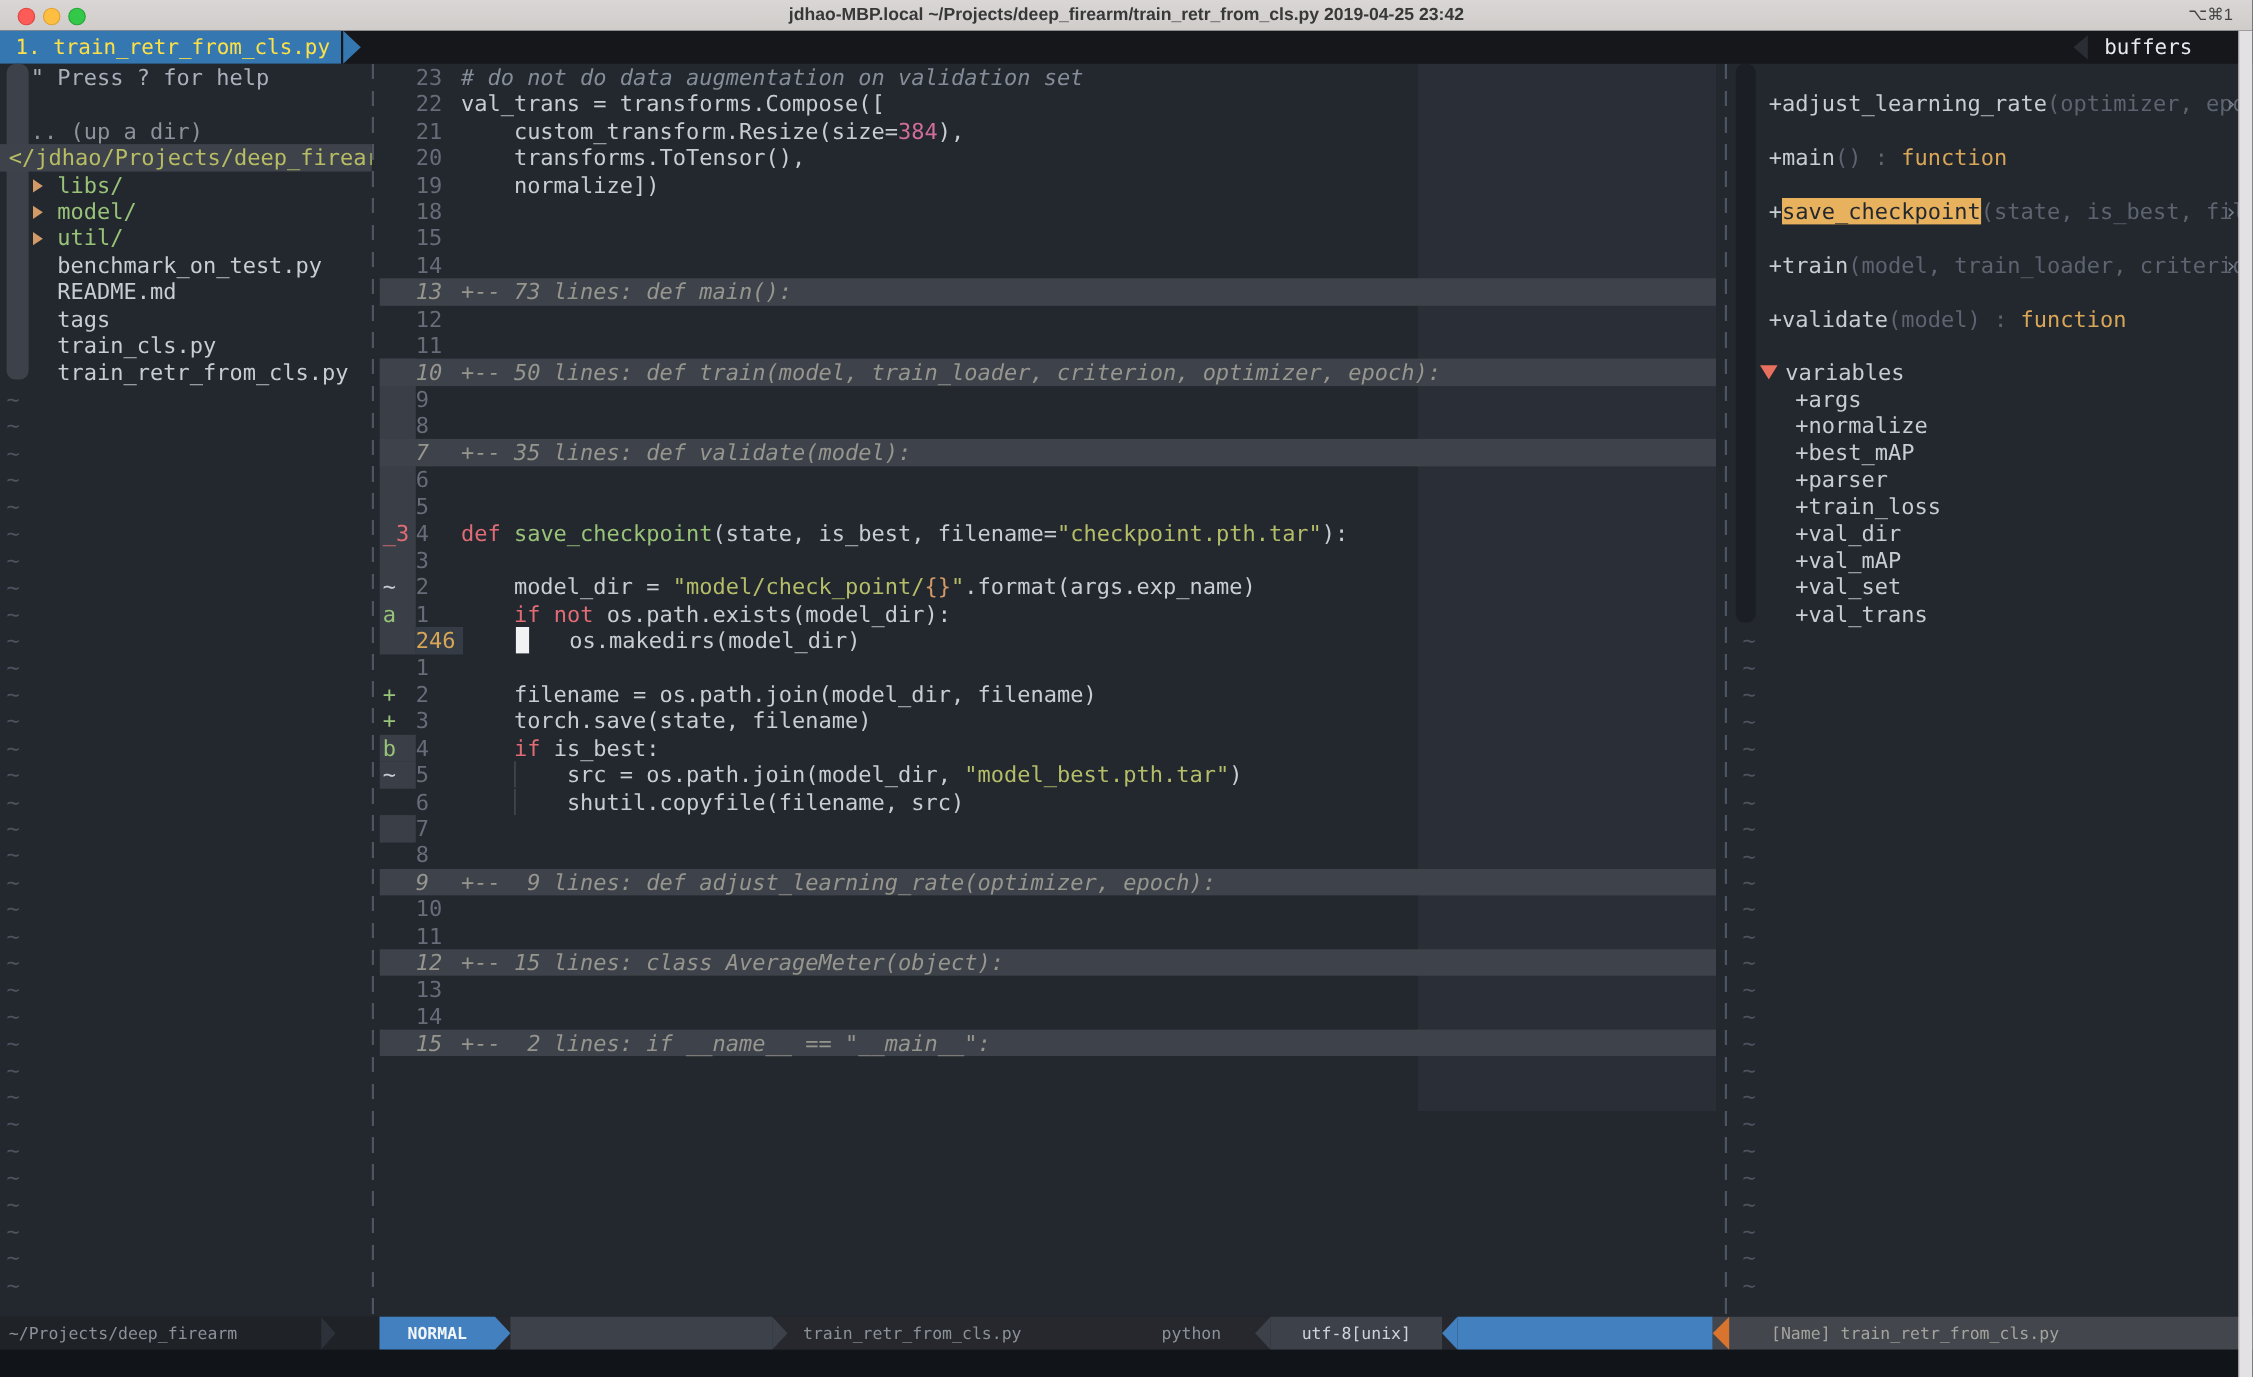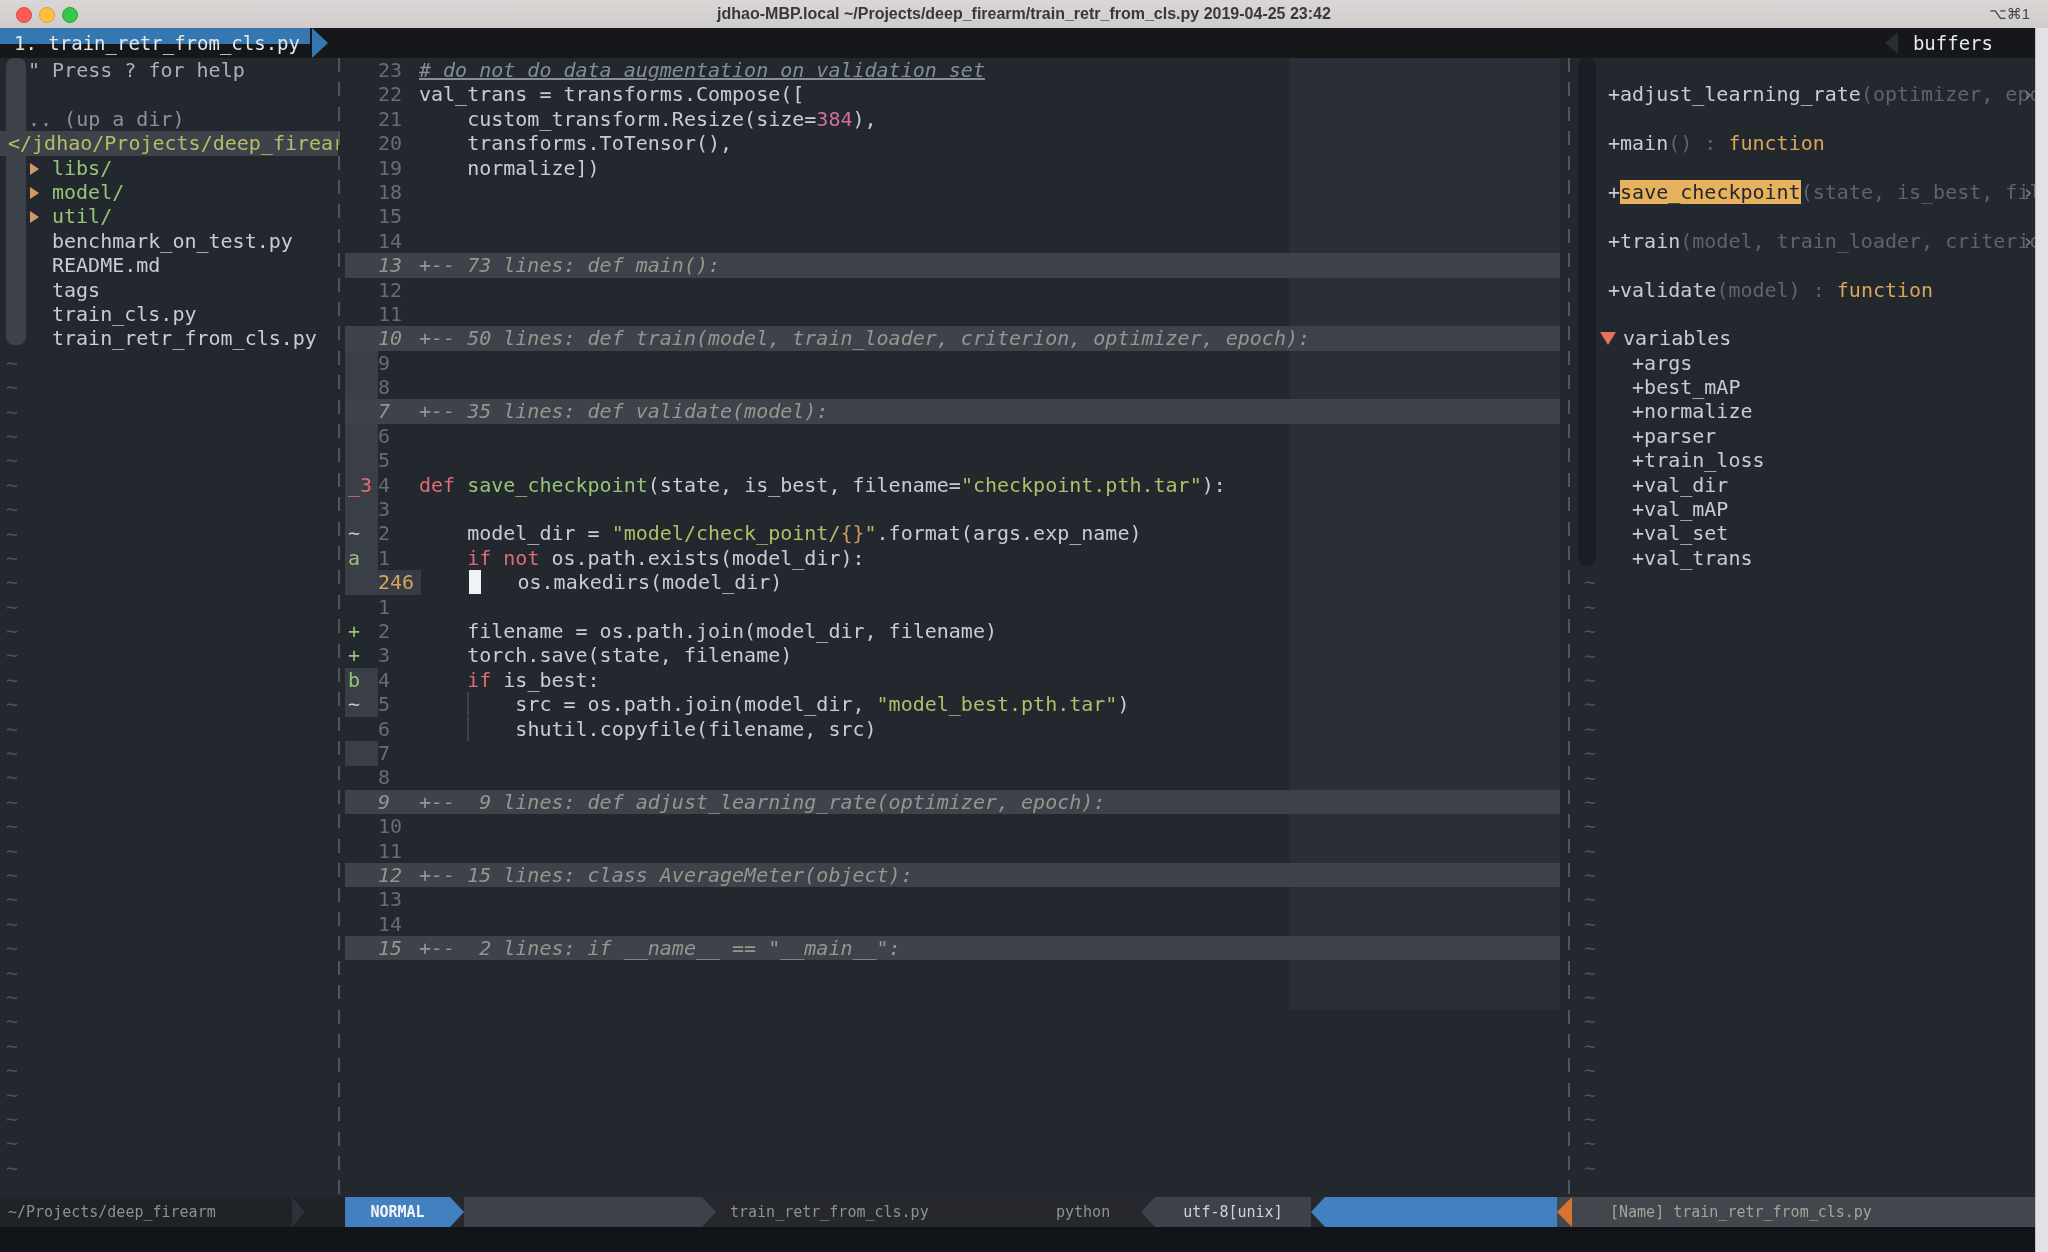--- a/index.html
+++ b/index.html
@@ -10,21 +10,21 @@
             border-bottom:1px solid #a9a6a4;display:flex;align-items:center;
             font-family:"Liberation Sans","DejaVu Sans",sans-serif;}
   .tl{position:absolute;top:7px;width:14px;height:14px;border-radius:50%;}
   .tl.red{left:16px;background:#fc5b57;border:1px solid #e2443f;}
   .tl.yel{left:39px;background:#fdbe41;border:1px solid #e0a233;}
   .tl.grn{left:62px;background:#34c84a;border:1px solid #24a534;}
   .titletext{position:absolute;left:0;right:0;text-align:center;font-size:16px;font-weight:bold;color:#383838;}
   .titleshort{position:absolute;right:18px;top:0;line-height:28px;font-size:15px;color:#444;}
   
   .tabline{position:absolute;left:0;top:28px;width:2048px;height:30px;background:#15171b;}
-  .buftab{position:absolute;left:0;top:0;height:16px;background:#3577b1;color:#e5e5e5;font-size:19px;
+  .buftab{position:absolute;left:0;top:0;height:30px;background:#3577b1;color:#fde047;font-size:19px;
           line-height:30px;padding:0 10px 0 14px;}
   .buftab-arrow{position:absolute;left:312px;top:0;width:0;height:0;
           border-top:15px solid transparent;border-bottom:15px solid transparent;border-left:16px solid #3577b1;}
   .buffers-chev{position:absolute;right:150px;top:4px;width:0;height:0;
           border-top:11px solid transparent;border-bottom:11px solid transparent;border-right:13px solid #2a2d33;}
   .buffers-label{position:absolute;right:55px;top:0;line-height:30px;font-size:19px;color:#e6e9ed;}
   
   .workspace{position:absolute;left:0;top:58px;width:2048px;height:1139px;background:#23272e;}
   .r{height:24.4px;line-height:24.4px;font-size:20px;white-space:pre;position:relative;}
   
@@ -47,21 +47,21 @@
   .signband{position:absolute;left:0;width:33px;background:#3a3f47;}
   .ed-row{display:flex;}
   .ed-row.fold{background:#3e434b;}
   .sign{flex:0 0 33px;padding-left:3px;box-sizing:border-box;}
   .num{flex:0 0 41px;text-align:left;padding-right:7px;box-sizing:border-box;color:#666d79;}
   .num.numfold{color:#96968e;font-style:italic;}
   .num.numcur{color:#d8a657;background:#363c45;}
   .code{flex:1;}
   
   .seg-p{color:#c8cdd4;}
-  .seg-c{color:#858d98;font-style:italic;text-decoration:underline;}
+  .seg-c{color:#858d98;font-style:italic;}
   .seg-k{color:#e06c75;}
   .seg-f{color:#98c379;}
   .seg-s{color:#b4bd68;}
   .seg-n{color:#d16d9b;}
   .seg-o{color:#d19a66;}
   .seg-fold{color:#96968e;font-style:italic;}
   .seg-cur{background:#f0f2f4;color:#23272e;}
   .seg-gd{box-shadow:inset 2px 0 0 #3c434d;}
   .seg-help{color:#a9b0bb;}
   .seg-gray{color:#8b929c;}
@@ -378,22 +378,22 @@
         <div class="r tb-row"><span><span class="seg-w">+main</span><span class="seg-d">()</span><span class="seg-d"> : </span><span class="seg-amber">function</span></span></div>
         <div class="r tb-row"><span></span></div>
         <div class="r tb-row"><span><span class="seg-w">+</span><span class="seg-sel">save_checkpoint</span><span class="seg-d">(state, is_best, fil</span></span><span class="tb-trunc">›</span></div>
         <div class="r tb-row"><span></span></div>
         <div class="r tb-row"><span><span class="seg-w">+train</span><span class="seg-d">(model, train_loader, criterio</span></span><span class="tb-trunc">›</span></div>
         <div class="r tb-row"><span></span></div>
         <div class="r tb-row"><span><span class="seg-w">+validate</span><span class="seg-d">(model)</span><span class="seg-d"> : </span><span class="seg-amber">function</span></span></div>
         <div class="r tb-row"><span></span></div>
         <div class="r tb-row kind"><span><span class="seg-tri"></span><span class="seg-w">variables</span></span></div>
         <div class="r tb-row"><span><span class="seg-w">  +args</span></span></div>
+        <div class="r tb-row"><span><span class="seg-w">  +normalize</span></span></div>
         <div class="r tb-row"><span><span class="seg-w">  +best_mAP</span></span></div>
-        <div class="r tb-row"><span><span class="seg-w">  +normalize</span></span></div>
         <div class="r tb-row"><span><span class="seg-w">  +parser</span></span></div>
         <div class="r tb-row"><span><span class="seg-w">  +train_loss</span></span></div>
         <div class="r tb-row"><span><span class="seg-w">  +val_dir</span></span></div>
         <div class="r tb-row"><span><span class="seg-w">  +val_mAP</span></span></div>
         <div class="r tb-row"><span><span class="seg-w">  +val_set</span></span></div>
         <div class="r tb-row"><span><span class="seg-w">  +val_trans</span></span></div>
       </div>
     <div class="tilde-col" style="left:1584px;top:512.4px;">
         <div class="r">~</div>
         <div class="r">~</div>

